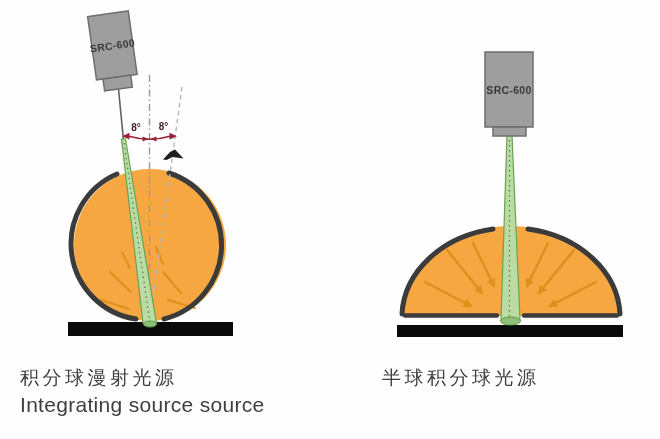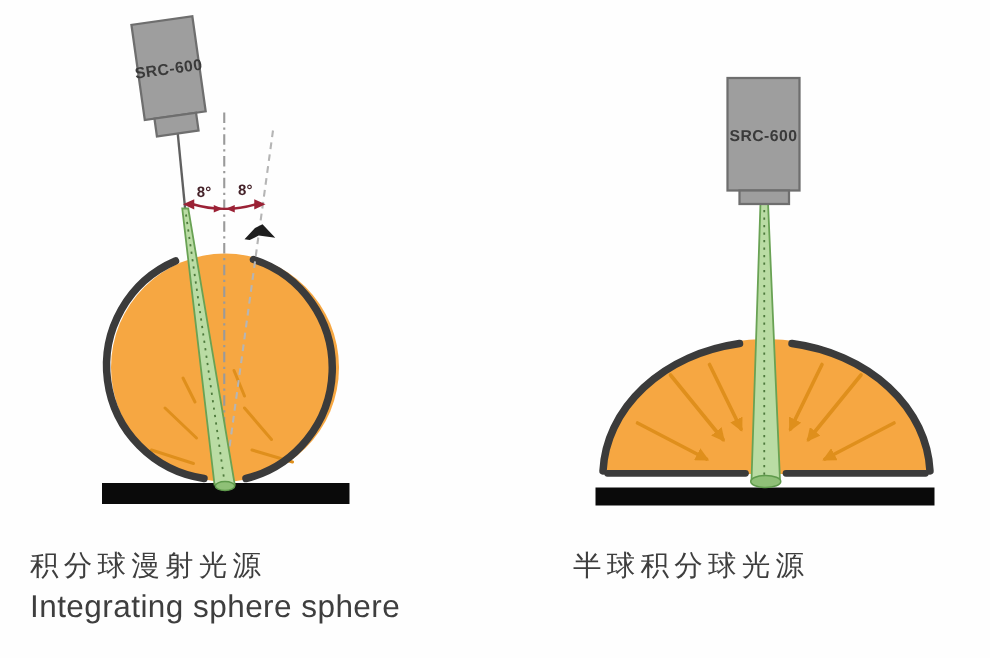--- a/index.html
+++ b/index.html
@@ -100,18 +100,18 @@
       <g>
         <rect x="485" y="52" width="48" height="75" fill="#9E9E9E" stroke="#6E6E6E" stroke-width="1.5"></rect>
         <rect x="493" y="127" width="33" height="9" fill="#9E9E9E" stroke="#6E6E6E" stroke-width="1.5"></rect>
         <text x="509" y="94" text-anchor="middle" class="src-label">SRC-600</text>
       </g>
     </g>
   </svg>
 
   <div class="caption caption-left">
     <div class="zh">积分球漫射光源</div>
-    <div class="en">Integrating sphere sphere</div>
+    <div class="en">Integrating source source</div>
   </div>
   <div class="caption caption-right">
     <div class="zh">半球积分球光源</div>
   </div>
 </div>
 
 </body></html>

